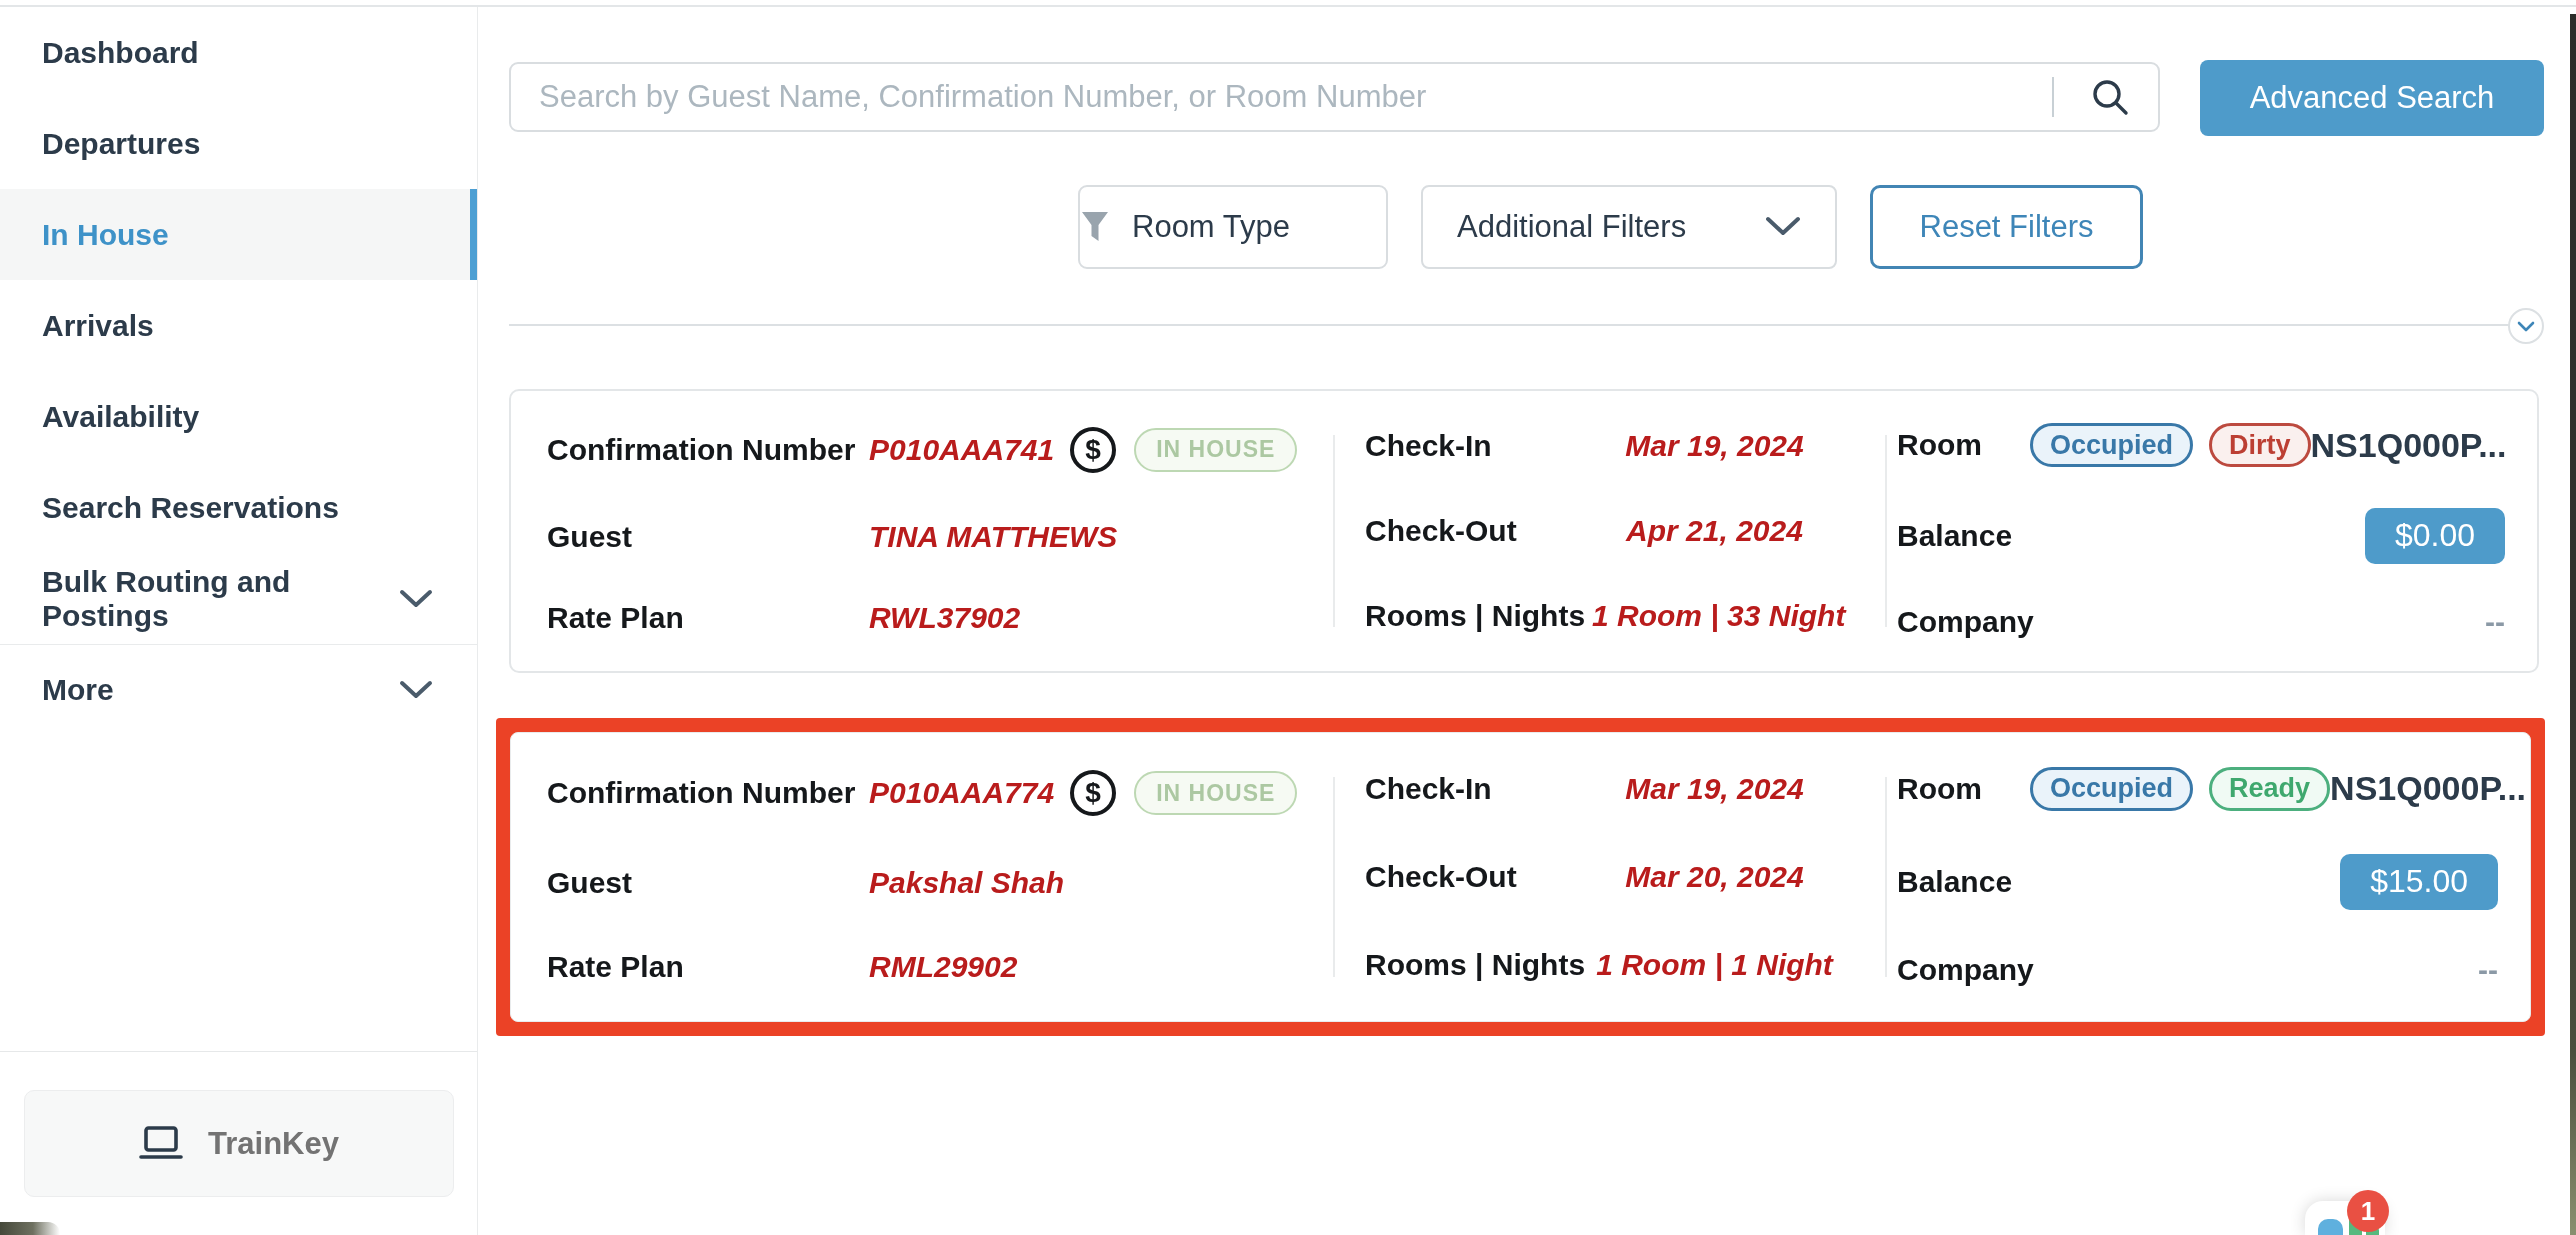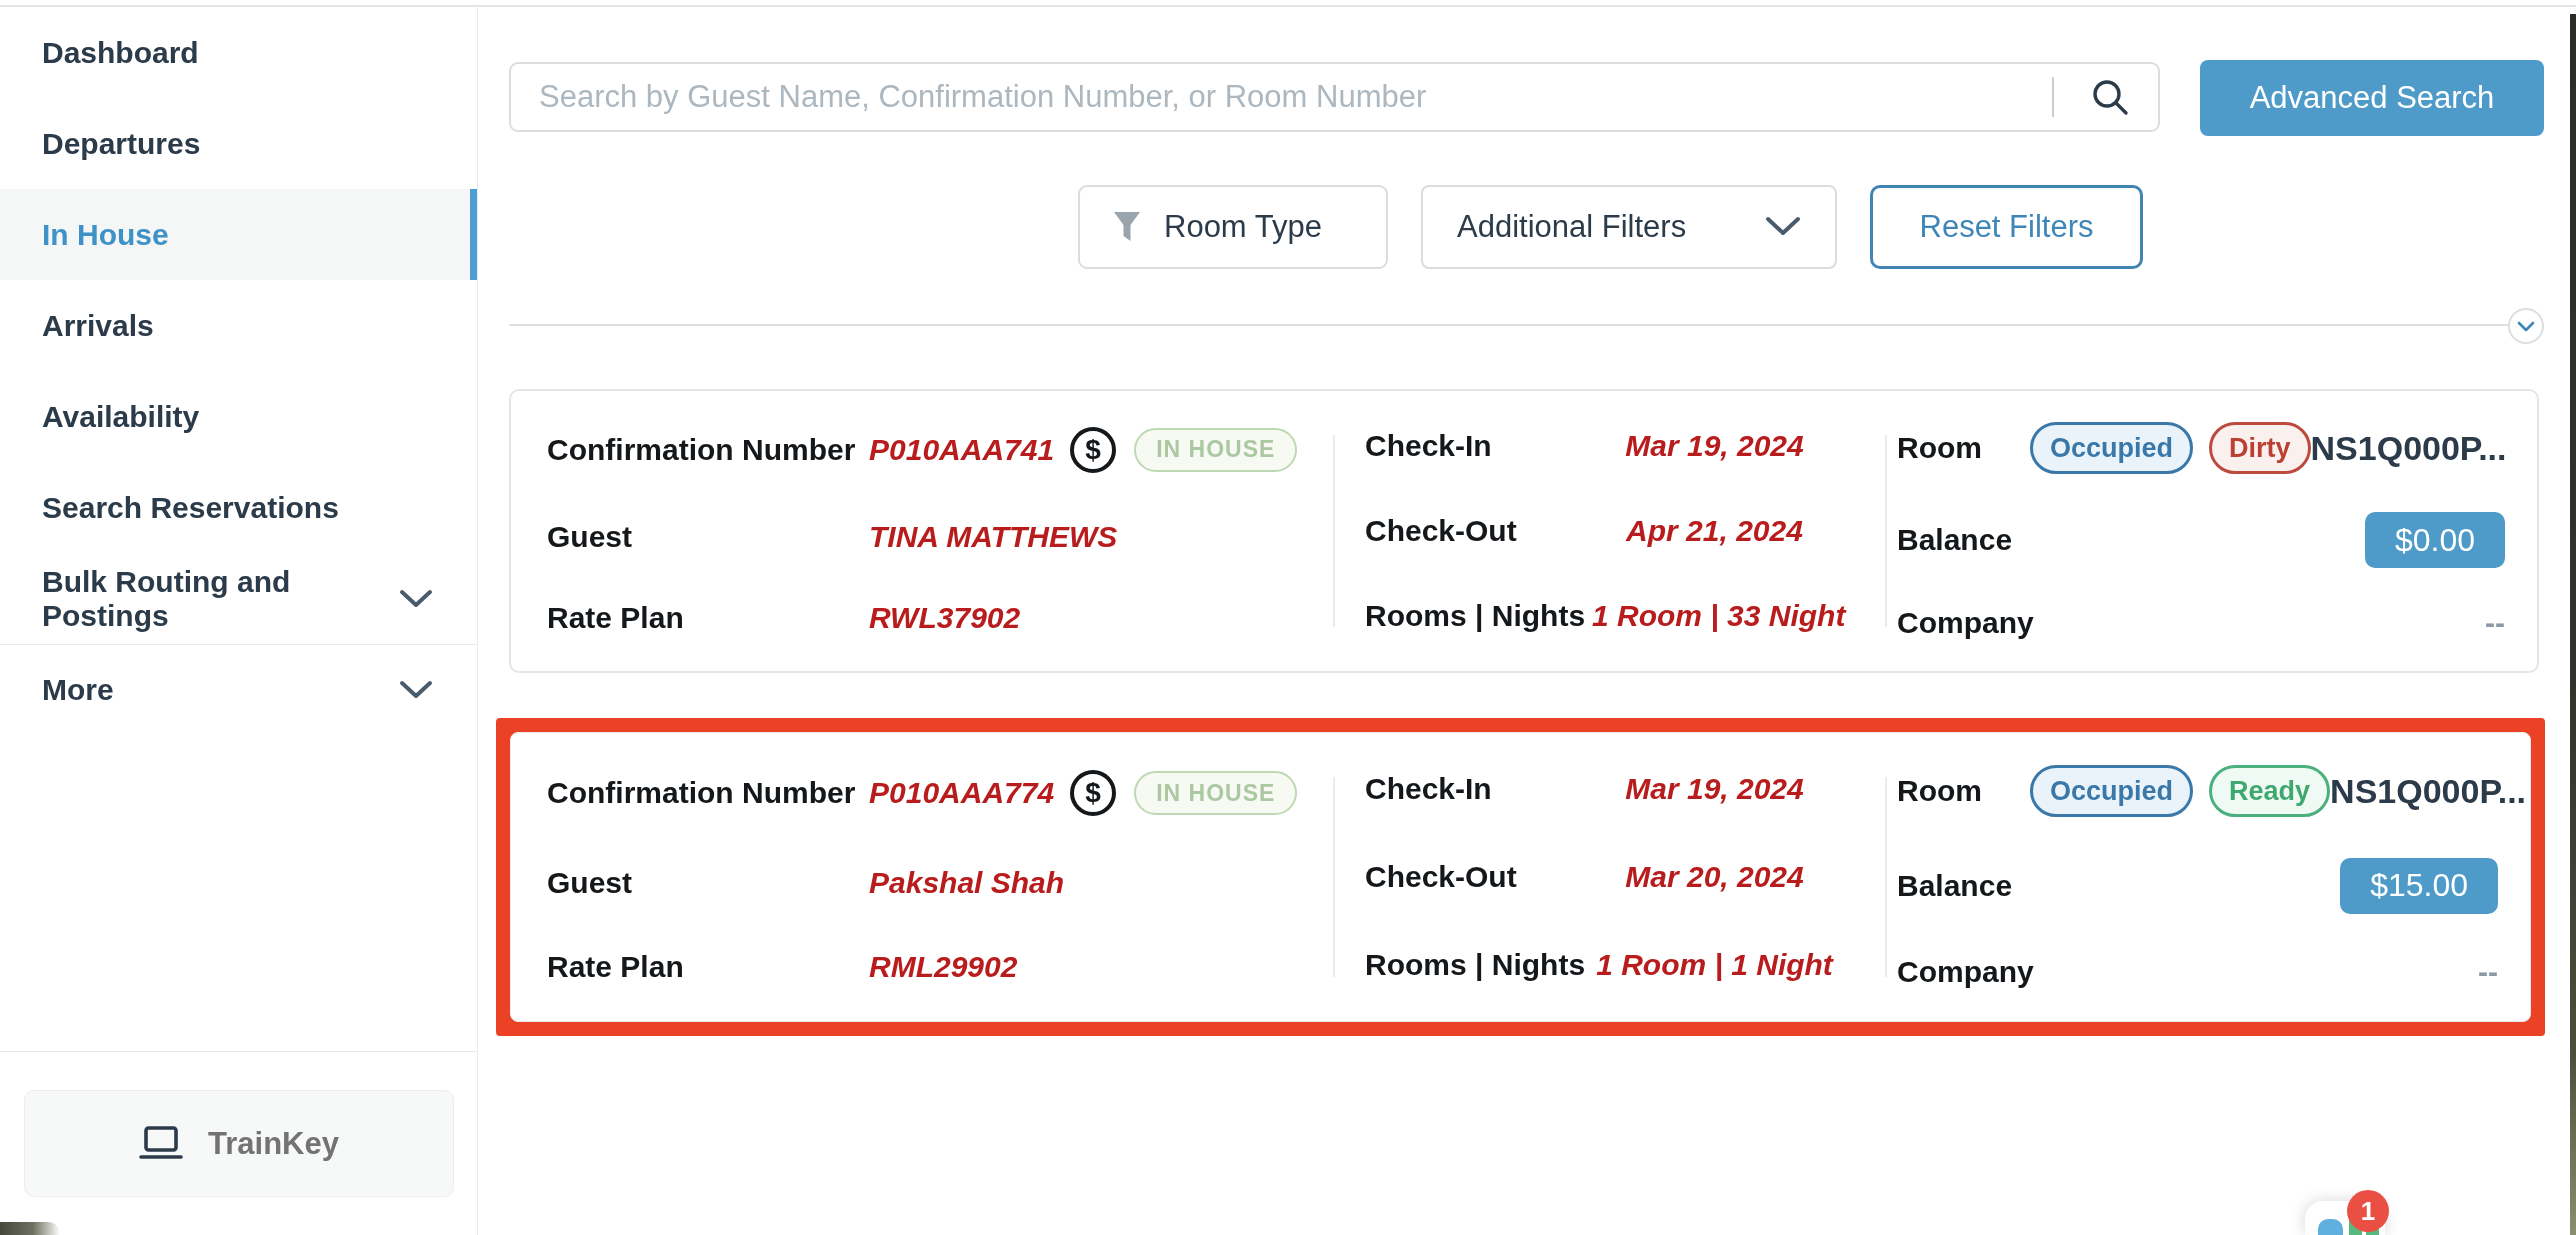--- a/index.html
+++ b/index.html
@@ -37,21 +37,21 @@
 
   .advanced-btn { position:absolute; left:2200px; top:60px; width:344px; height:76px; background:#4E9BCA;
                   border:none; border-radius:8px; color:#fff; font-family:"Liberation Sans", sans-serif;
                   font-size:31px; font-weight:500; cursor:pointer; }
 
   
   .filter-btn { position:absolute; top:185px; height:84px; background:#fff; border:2px solid #D9DDE0;
                 border-radius:9px; display:flex; align-items:center; font-family:"Liberation Sans", sans-serif;
                 font-size:31px; color:#2C3B4A; cursor:pointer; }
   .f-sort { left:509px; width:545px; padding-left:34px; gap:24px; }
-  .f-room { left:1078px; width:310px; padding-left:32px; gap:22px; }
+  .f-room { left:1078px; width:310px; gap:22px; }
   .f-add  { left:1421px; width:416px; padding:0 34px; justify-content:space-between;border-radius:8px; }
   .f-reset { left:1870px; width:273px; justify-content:center; border:3px solid #4285B4; border-radius:10px;
              color:#3E86B8; font-weight:500; }
 
   .collapse-line { position:absolute; left:509px; top:324px; width:2001px; height:2px; background:#DCE0E3; }
   .collapse-toggle { position:absolute; left:2508px; top:308px; width:36px; height:36px; border:2px solid #DCE0E3;
                      border-radius:50%; background:#fff; display:flex; align-items:center; justify-content:center; cursor:pointer; }
 
   
   .res-card { width:2030px; height:284px; background:#fff; border:2px solid #E3E6E8; border-radius:10px;
@@ -76,21 +76,21 @@
   .col-2 .val { flex:1; text-align:center; }
   .spacer { flex:1; }
 
   .dollar-icon { width:46px; height:46px; border:4px solid #15181B; border-radius:50%; flex:none;
                  display:inline-flex; align-items:center; justify-content:center;
                  font-size:28px; font-weight:700; color:#15181B; margin-left:16px; cursor:pointer; }
   .inhouse-badge { height:44px; padding:0 20px; border:2px solid #BDD8B3; border-radius:994px; background:#F6FAF3;
                    color:#ACC8A2; font-size:23px; font-weight:600; letter-spacing:1px;
                    display:inline-flex; align-items:center; margin-left:18px; white-space:nowrap; }
 
-  .badge { height:52px; padding:0 17px; border-radius:994px; display:inline-flex; align-items:center;
+  .badge { height:44px; padding:0 17px; border-radius:994px; display:inline-flex; align-items:center;
            font-size:27px; font-weight:600; white-space:nowrap; }
   .badge-blue  { color:#3978A8; border:3px solid #3978A8; background:#EAF3FA; margin-left:48px; }
   .badge-red   { color:#BC3F33; border:3px solid #BC4A3F; background:#FAF0EE; margin-left:16px; }
   .badge-green { color:#3FA86E; border:3px solid #4CAF7E; background:#F0FAF4; margin-left:16px; }
 
   .room-val { font-size:34px; font-weight:700; color:#2C3B4A; white-space:nowrap; }
   .balance-btn { height:56px; padding:0 30px; background:#4E9BCA; border:none; border-radius:10px;
                  color:#fff; font-family:"Liberation Sans", sans-serif; font-size:32px; font-weight:500; cursor:pointer; }
   .company-val { font-size:30px; font-weight:700; color:#8B99A6; }
 

